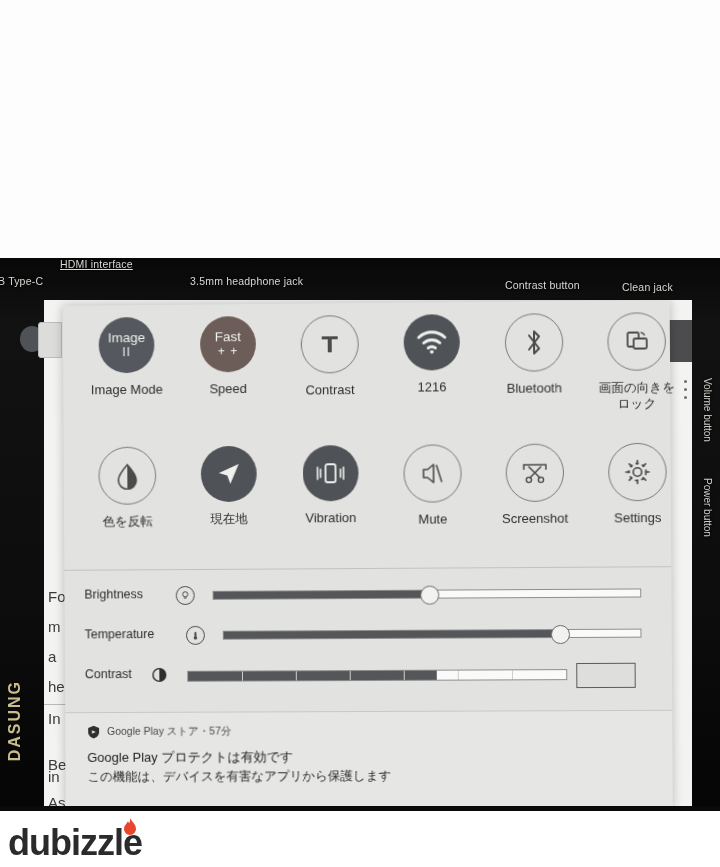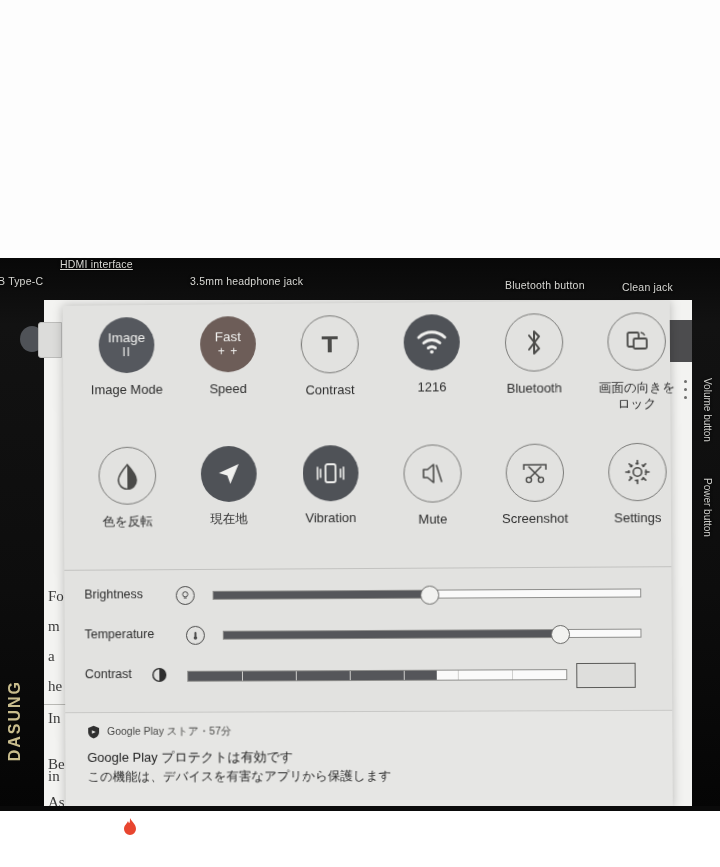--- a/index.html
+++ b/index.html
@@ -31,21 +31,21 @@
   .lbl-power{left:702px;top:478px;}
 
   
   .brand{position:absolute;left:6px;top:680px;writing-mode:vertical-rl;
     transform:rotate(180deg);color:#c9bd8d;font-size:16px;font-weight:bold;
     letter-spacing:2px;}
 
   
   .page-under{position:absolute;left:44px;top:300px;width:648px;height:510px;
     background:#f3f3f1;}
-  .under-text{position:absolute;color:#3a3a3a;font-family:Liberation Serif, serif;
+  .under-text{position:absolute;color:#3a3a3a;font-family:Liberation Sans, sans-serif;
     font-size:15px;}
   .under-right{position:absolute;color:#3a3a3a;font-family:"Liberation Serif",serif;
     font-size:14px;}
   .under-line{position:absolute;background:#b9b9b5;height:1px;}
 
   
   .panel{position:absolute;left:63px;top:303px;width:607px;height:505px;
     background:#e2e2e0;
     box-shadow:0 0 10px rgba(0,0,0,.25);
     transform:perspective(1400px) rotateY(-1.1deg) rotate(-0.35deg);
@@ -113,21 +113,21 @@
 <body>
 
 <div class="photo">
 
   <div class="topwhite"></div>
   <div class="darkframe"></div>
 
   <div class="bezel-label lbl-typec">B Type-C</div>
   <div class="bezel-label lbl-hdmi">HDMI interface</div>
   <div class="bezel-label lbl-jack">3.5mm headphone jack</div>
-  <div class="bezel-label lbl-contrastbtn">Bluetooth button</div>
+  <div class="bezel-label lbl-contrastbtn">Contrast button</div>
   <div class="bezel-label lbl-cleanghost">Clean jack</div>
 
   <div class="vlabel lbl-volume">Volume button</div>
   <div class="vlabel lbl-power">Power button</div>
   <div class="brand">DASUNG</div>
 
   <div class="page-under">
     <div class="under-text" style="left:4px;top:288px;">Fo</div>
     <div class="under-text" style="left:4px;top:318px;">m</div>
     <div class="under-text" style="left:4px;top:348px;">a</div>
@@ -348,19 +348,20 @@
       </div>
       <div class="ntitle">Google Play プロテクトは有効です</div>
       <div class="nbody">この機能は、デバイスを有害なアプリから保護します</div>
     </div>
 
   </div>
 
   <div class="darkframe bot"></div>
 
   <div class="bottom"></div>
+  <div class="dubizzle">dubizzle</div>
   <div class="flame">
     <svg width="16" height="20" viewBox="0 0 16 20">
       <path d="M8 0 C10 4 14 6 14 11 A6 6 0 0 1 2 11 C2 7 5 6 6 3 C7 6 8 6 8 0 Z" fill="#e8452f"></path>
     </svg>
   </div>
 
 </div>
 
 </body></html>

